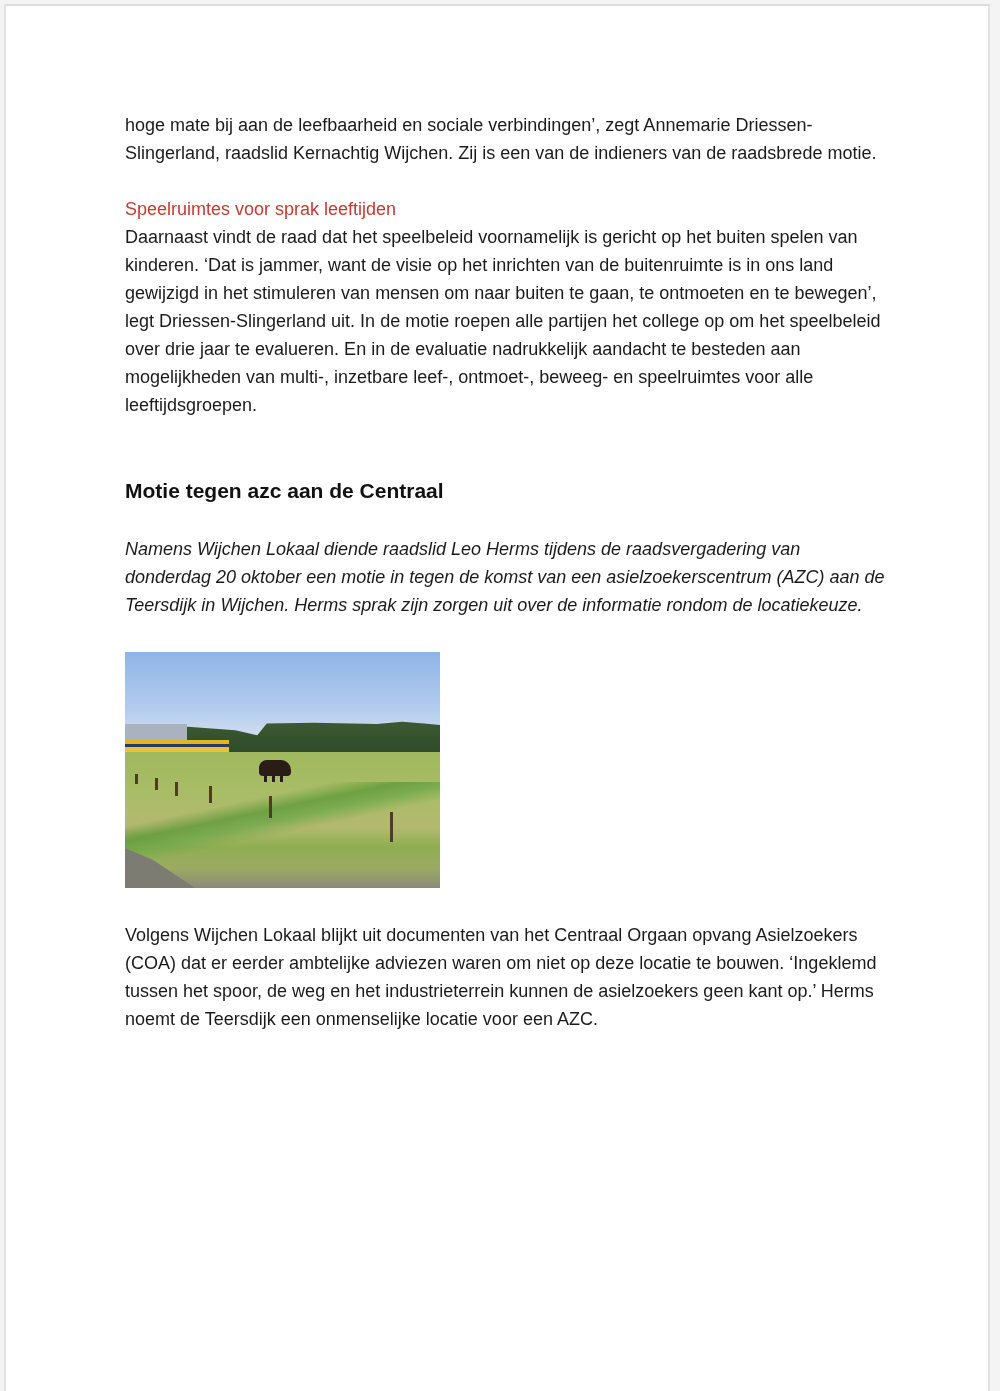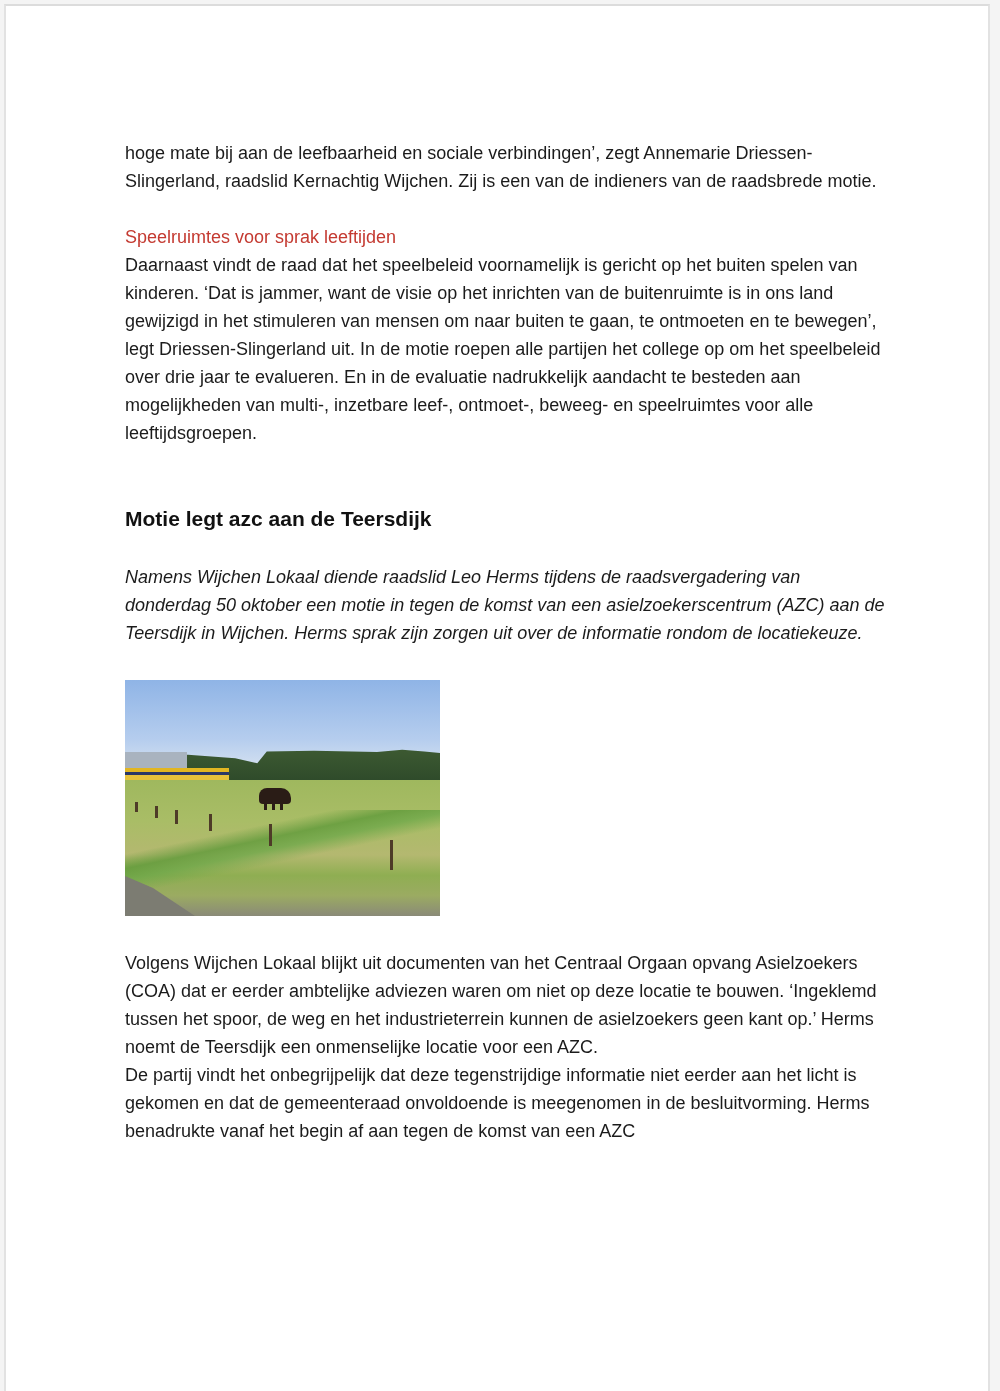--- a/index.html
+++ b/index.html
@@ -22,21 +22,21 @@
       height: 1387px;
       background: #ffffff;
       border-top: 2px solid #dcdcdc;
       border-left: 2px solid #e2e2e2;
       border-right: 2px solid #e2e2e2;
       box-sizing: border-box;
     }
     .content {
       position: absolute;
       left: 119px;
-      top: 133px;
+      top: 105px;
       width: 760px;
       color: #1b1b1b;
       font-size: 18px;
       line-height: 28px;
     }
     .para {
       margin: 0;
     }
     .subhead {
       color: #c43a31;
@@ -127,25 +127,25 @@
 
     <p class="para">hoge mate bij aan de leefbaarheid en sociale verbindingen’, zegt Annemarie Driessen-Slingerland, raadslid Kernachtig Wijchen. Zij is een van de indieners van de raadsbrede motie.</p>
 
     <div style="height:28px"></div>
 
     <p class="subhead">Speelruimtes voor sprak leeftijden</p>
     <p class="para">Daarnaast vindt de raad dat het speelbeleid voornamelijk is gericht op het buiten spelen van kinderen. ‘Dat is jammer, want de visie op het inrichten van de buitenruimte is in ons land gewijzigd in het stimuleren van mensen om naar buiten te gaan, te ontmoeten en te bewegen’, legt Driessen-Slingerland uit. In de motie roepen alle partijen het college op om het speelbeleid over drie jaar te evalueren. En in de evaluatie nadrukkelijk aandacht te besteden aan mogelijkheden van multi-, inzetbare leef-, ontmoet-, beweeg- en speelruimtes voor alle leeftijdsgroepen.</p>
 
     <div style="height:58px"></div>
 
-    <h2 class="section-title">Motie legt azc aan de Teersdijk</h2>
+    <h2 class="section-title">Motie tegen azc aan de Centraal</h2>
 
     <div style="height:30px"></div>
 
-    <p class="intro">Namens Wijchen Lokaal diende raadslid Leo Herms tijdens de raadsvergadering van donderdag 50 oktober een motie in tegen de komst van een asielzoekerscentrum (AZC) aan de Teersdijk in Wijchen. Herms sprak zijn zorgen uit over de informatie rondom de locatiekeuze.</p>
+    <p class="intro">Namens Wijchen Lokaal diende raadslid Leo Herms tijdens de raadsvergadering van donderdag 20 oktober een motie in tegen de komst van een asielzoekerscentrum (AZC) aan de Teersdijk in Wijchen. Herms sprak zijn zorgen uit over de informatie rondom de locatiekeuze.</p>
 
     <div style="height:33px"></div>
 
     <div class="photo" title="Weiland met paarden, hek en trein op de achtergrond">
       <div class="trees"></div>
       <div class="building"></div>
       <div class="train"></div>
       <div class="field"></div>
       <div class="grass-strip"></div>
       <div class="horse"></div>
@@ -154,16 +154,15 @@
       <div class="post" style="left:50px;top:130px;height:14px"></div>
       <div class="post" style="left:84px;top:134px;height:17px"></div>
       <div class="post" style="left:144px;top:144px;height:22px"></div>
       <div class="post" style="left:265px;top:160px;height:30px"></div>
       <div class="gravel"></div>
     </div>
 
     <div style="height:33px"></div>
 
     <p class="para">Volgens Wijchen Lokaal blijkt uit documenten van het Centraal Orgaan opvang Asielzoekers (COA) dat er eerder ambtelijke adviezen waren om niet op deze locatie te bouwen. ‘Ingeklemd tussen het spoor, de weg en het industrieterrein kunnen de asielzoekers geen kant op.’ Herms noemt de Teersdijk een onmenselijke locatie voor een AZC.</p>
-    <p class="para">De partij vindt het onbegrijpelijk dat deze tegenstrijdige informatie niet eerder aan het licht is gekomen en dat de gemeenteraad onvoldoende is meegenomen in de besluitvorming. Herms benadrukte vanaf het begin af aan tegen de komst van een AZC</p>
 
   </div>
 </div>
 
 </body></html>

